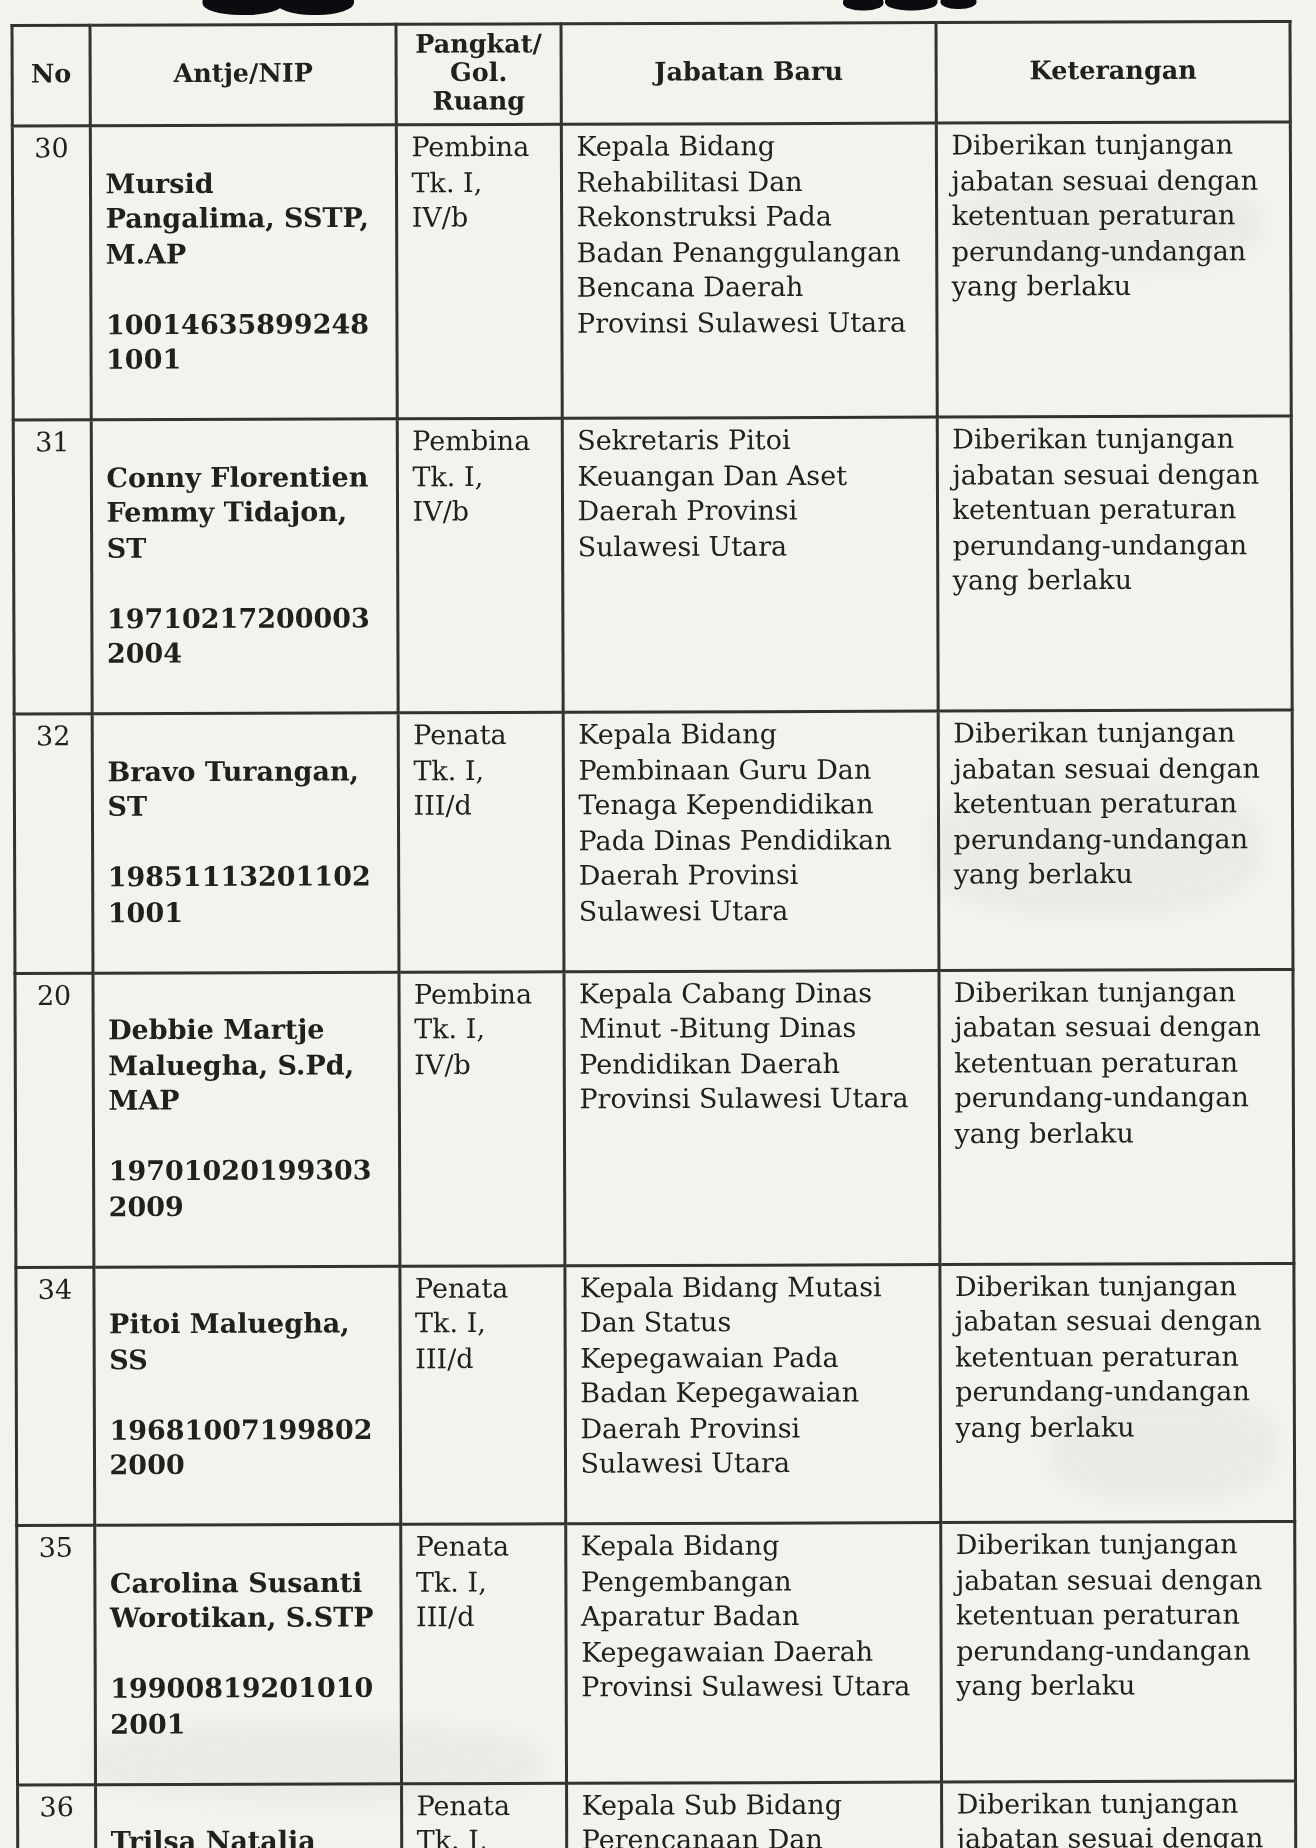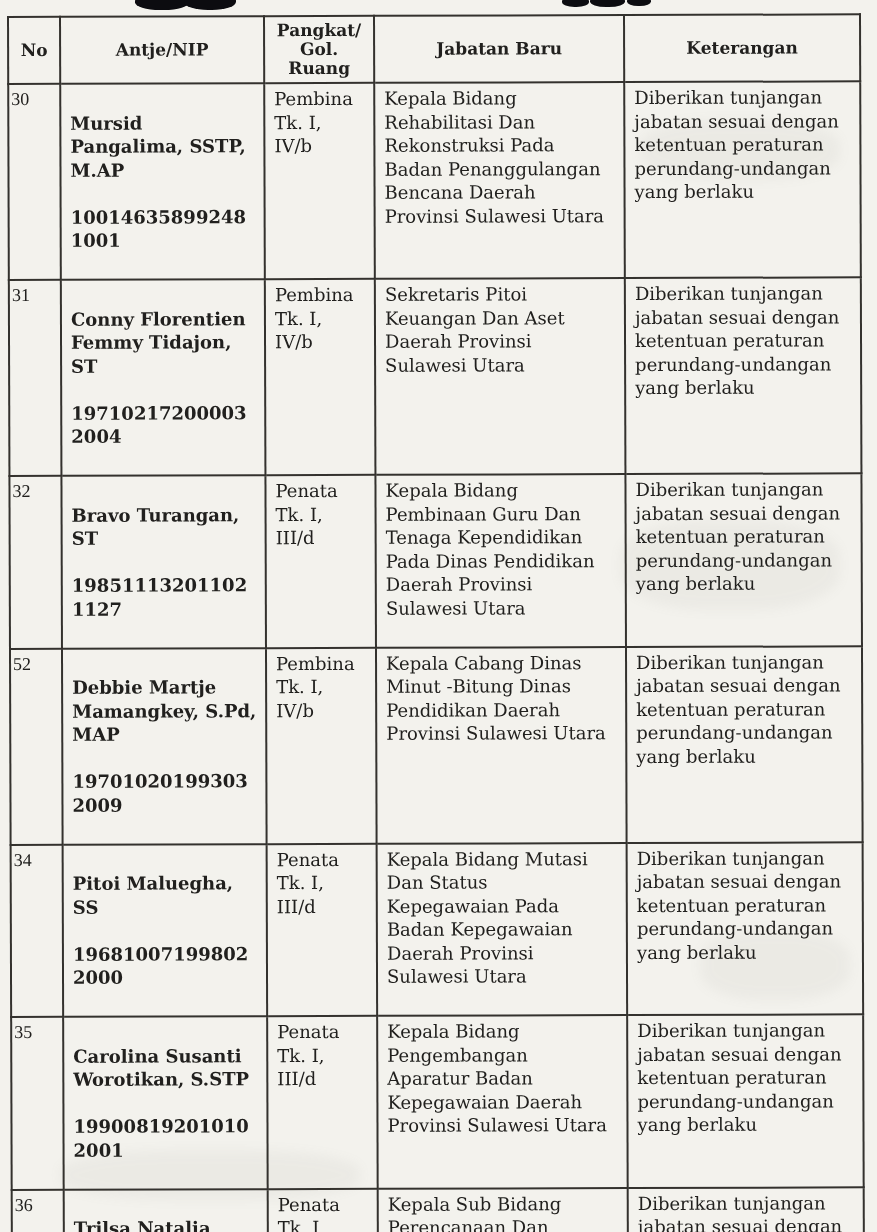--- a/index.html
+++ b/index.html
@@ -52,21 +52,21 @@
   }
   th{
     vertical-align:middle;
     text-align:center;
     font-weight:bold;
     font-size:17px;
     line-height:19px;
     padding:4px 2px;
     white-space:pre-line;
   }
-  td.c-no{padding-left:2px;padding-right:2px;font-family:Liberation Serif, serif;}
+  td.c-no{text-align:center;padding-left:2px;padding-right:2px;}
   .hdr-row{height:56px;}
   .r0{height:159px;} .r1{height:125px;} .r2{height:141px;} .r3{height:126px;}
   .r4{height:147px;} .r5{height:131px;} .r6{height:167px;}
   .nm,.nip{display:block;white-space:pre-line;font-weight:bold;}
 </style>
 </head>
 <body>
 
 <div class="smudge sm1"></div>
 <div class="smudge sm2"></div>
@@ -144,42 +144,42 @@
 ketentuan peraturan
 perundang-undangan
 yang berlaku</td>
     </tr>
     <tr class="r2">
       <td class="c-no">32</td>
       <td>
         <span class="nm">Bravo Turangan,
 ST</span>
         <span class="nip">19851113201102
-1127</span>
+1001</span>
       </td>
       <td>Penata
 Tk. I,
 III/d</td>
       <td>Kepala Bidang
 Pembinaan Guru Dan
 Tenaga Kependidikan
 Pada Dinas Pendidikan
 Daerah Provinsi
 Sulawesi Utara</td>
       <td>Diberikan tunjangan
 jabatan sesuai dengan
 ketentuan peraturan
 perundang-undangan
 yang berlaku</td>
     </tr>
     <tr class="r3">
-      <td class="c-no">52</td>
+      <td class="c-no">20</td>
       <td>
         <span class="nm">Debbie Martje
-Mamangkey, S.Pd,
+Maluegha, S.Pd,
 MAP</span>
         <span class="nip">19701020199303
 2009</span>
       </td>
       <td>Pembina
 Tk. I,
 IV/b</td>
       <td>Kepala Cabang Dinas
 Minut -Bitung Dinas
 Pendidikan Daerah

